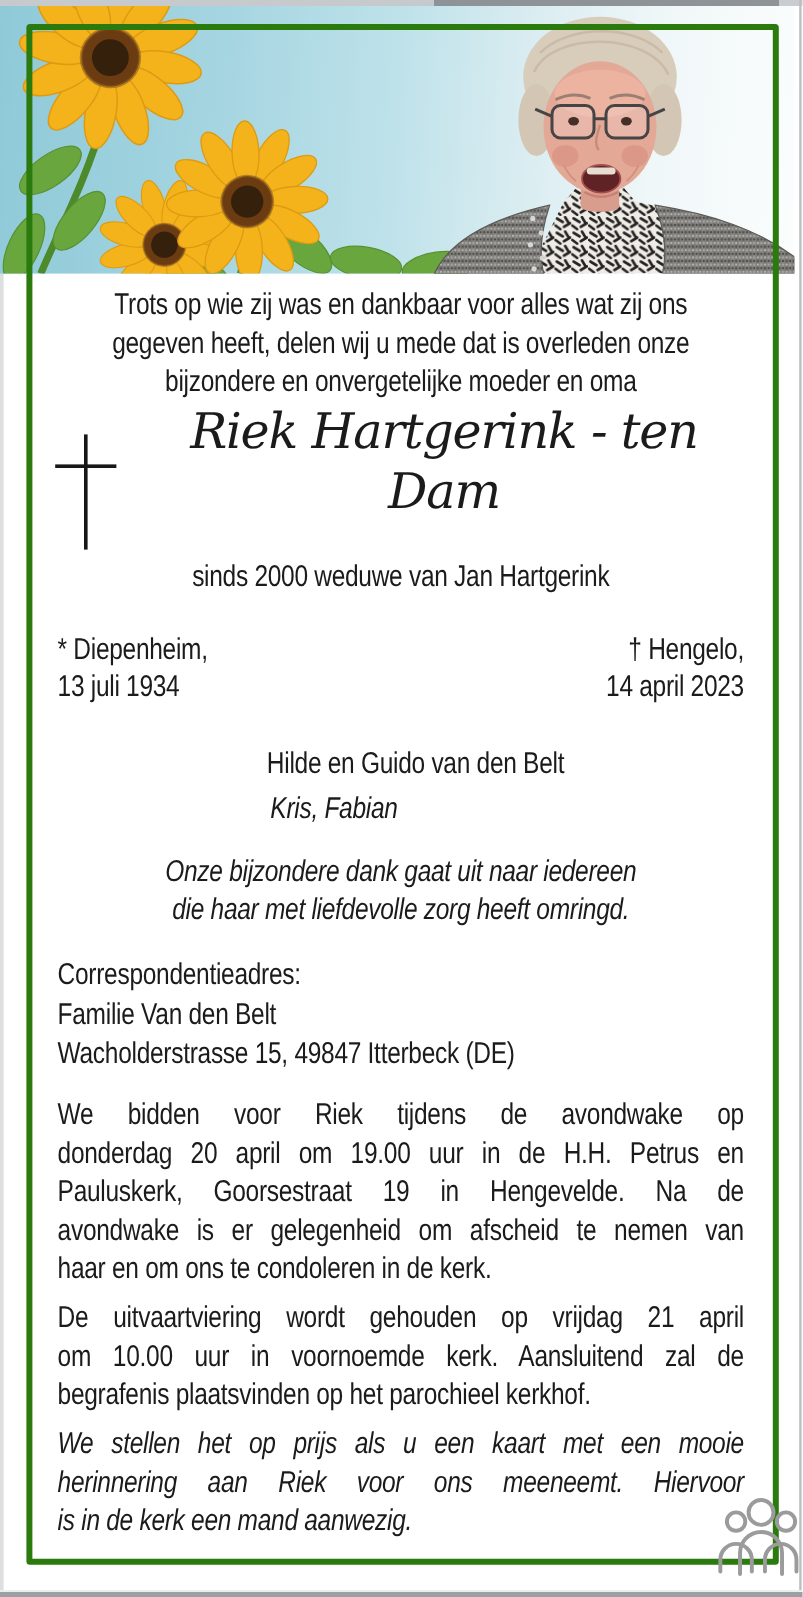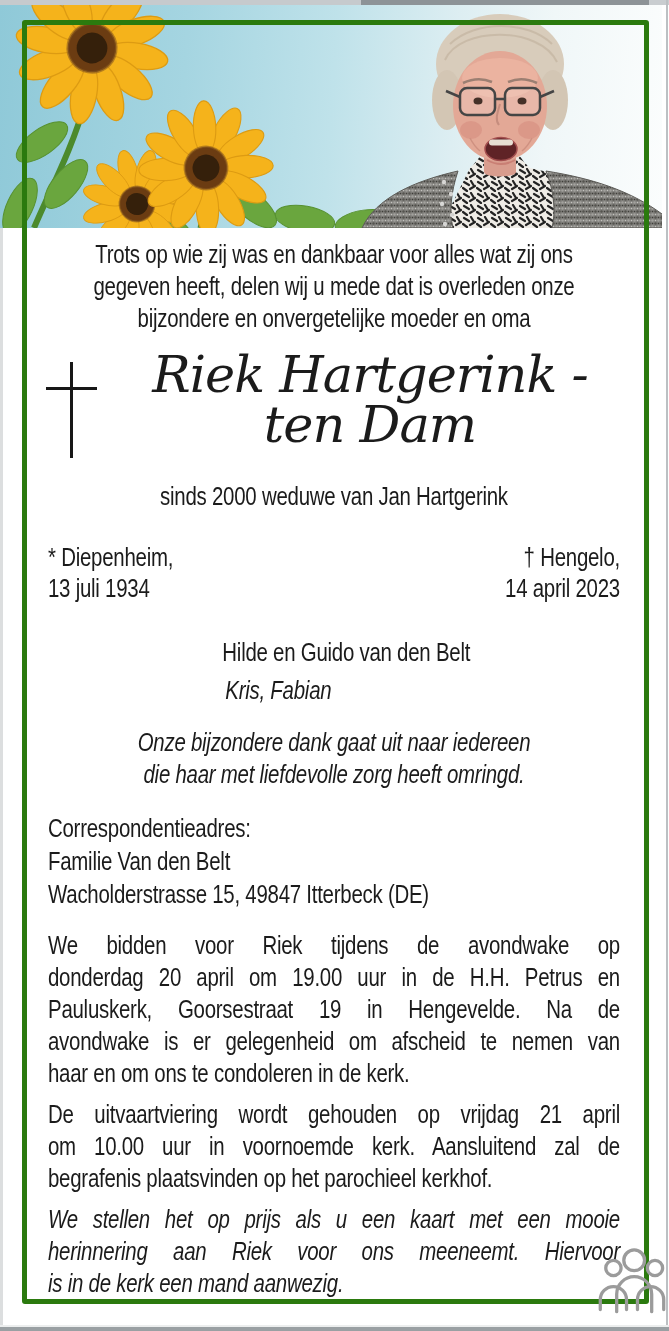--- a/index.html
+++ b/index.html
@@ -21,22 +21,22 @@
          border:5px solid #2b7a0e;border-radius:3px;z-index:3;}
   
   .cross{position:absolute;z-index:4;}
   .cross .cv{position:absolute;left:70px;top:362px;width:3px;height:96px;background:#171717;}
   .cross .ch{position:absolute;left:46px;top:387px;width:51px;height:3px;background:#171717;}
   
   .content{position:absolute;left:48px;top:238px;width:572px;z-index:4;font-size:25px;line-height:32px;}
   .narrow{width:700px;transform:scaleX(0.8171);transform-origin:left top;letter-spacing:-0.3px;}
   .center{text-align:center;}
   .intro{font-size:25px;}
-  .name{font-family:"DejaVu Serif",serif;font-style:italic;font-size:51px;line-height:50px;
-        margin-top:16px;text-align:center;padding-left:72px;letter-spacing:-1px;}
+  .name{font-family:"DejaVu Serif",serif;font-style:italic;font-size:41px;line-height:50px;
+        text-align:center;padding-left:72px;letter-spacing:-1px;}
   .nickname{font-family:"DejaVu Serif",serif;font-style:italic;font-size:31px;line-height:46px;
         margin-top:2px;text-align:center;padding-left:72px;}
   .widow{margin-top:30px;}
   .dates{margin-top:30px;display:flex;justify-content:space-between;line-height:31px;}
   .dates .dcol{text-align:right;}
   .rel{margin-top:32px;}
   .rel .children{text-align:center;padding-left:30px;}
   .rel .grand{font-style:italic;margin-left:217px;margin-top:6px;}
   .thanks{margin-top:20px;font-style:italic;text-align:center;}
   .corr{margin-top:22px;line-height:33px;}

